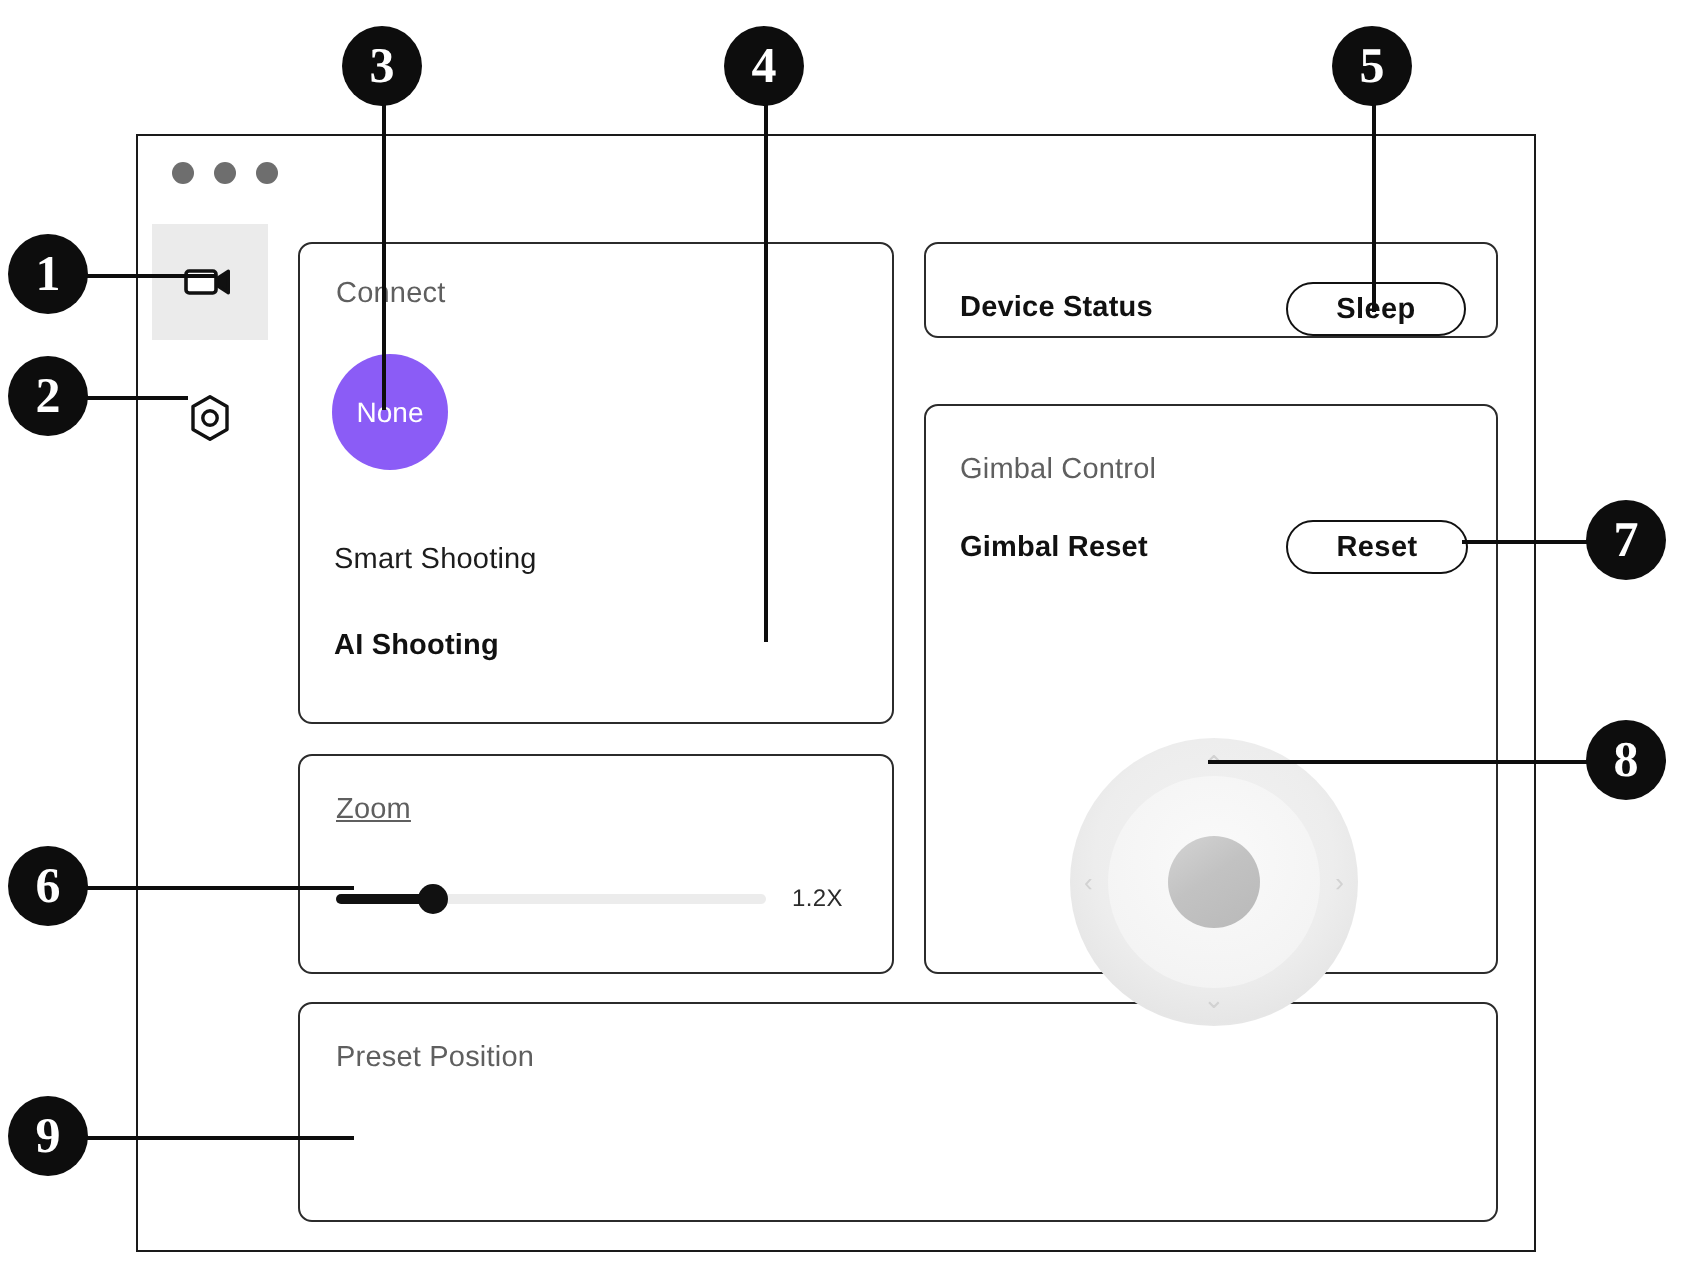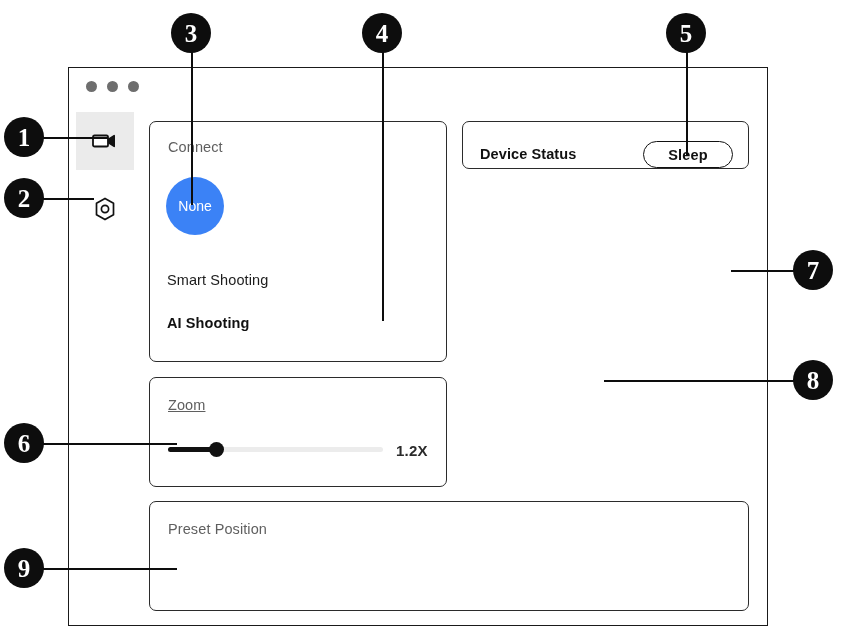--- a/index.html
+++ b/index.html
@@ -123,21 +123,21 @@
     white-space: nowrap;
     letter-spacing: 0.2px;
   }
 
   
   .avatar {
     position: absolute;
     width: 58px;
     height: 58px;
     border-radius: 50%;
-    background: #3b82f6;
+    background: #8b5cf6;
     display: flex;
     align-items: center;
     justify-content: center;
     color: #ffffff;
     font-size: 14px;
     font-weight: 400;
   }
 
   
   .slider-wrap {
@@ -171,22 +171,22 @@
     top: 2px;
     width: 15px;
     height: 15px;
     border-radius: 50%;
     background: #111111;
   }
   .slider-value {
     position: absolute;
     left: 228px;
     top: 2px;
-    font-size: 15px;
-    font-weight: 700;
+    font-size: 12px;
+    font-weight: 400;
     color: #2b2b2b;
     letter-spacing: 0.2px;
   }
 
   
   .joystick {
     position: absolute;
     left: 72px;
     top: 166px;
     width: 144px;
@@ -327,15 +327,31 @@
 
     <div class="card card-preset">
       <div class="section-label" style="left:18px; top:19px;">Preset Position</div>
     </div>
 
     <div class="card card-status">
       <div class="row-label" style="left:17px; top:24px;">Device Status</div>
       <div class="pill" style="left:180px; top:19px; width:90px; height:27px;">Sleep</div>
     </div>
 
+    <div class="card card-gimbal">
+      <div class="section-label" style="left:17px; top:24px;">Gimbal Control</div>
+
+      <div class="row-label" style="left:17px; top:63px;">Gimbal Reset</div>
+      <div class="pill" style="left:180px; top:57px; width:91px; height:27px;">Reset</div>
+
+      <div class="joystick">
+        <div class="joy-outer"></div>
+        <div class="joy-inner-ring"></div>
+        <div class="joy-chev up">⌃</div>
+        <div class="joy-chev down">⌄</div>
+        <div class="joy-chev left">‹</div>
+        <div class="joy-chev right">›</div>
+        <div class="joy-knob"></div>
+      </div>
+    </div>
 
   </div>
 </div>
 
 </body></html>

